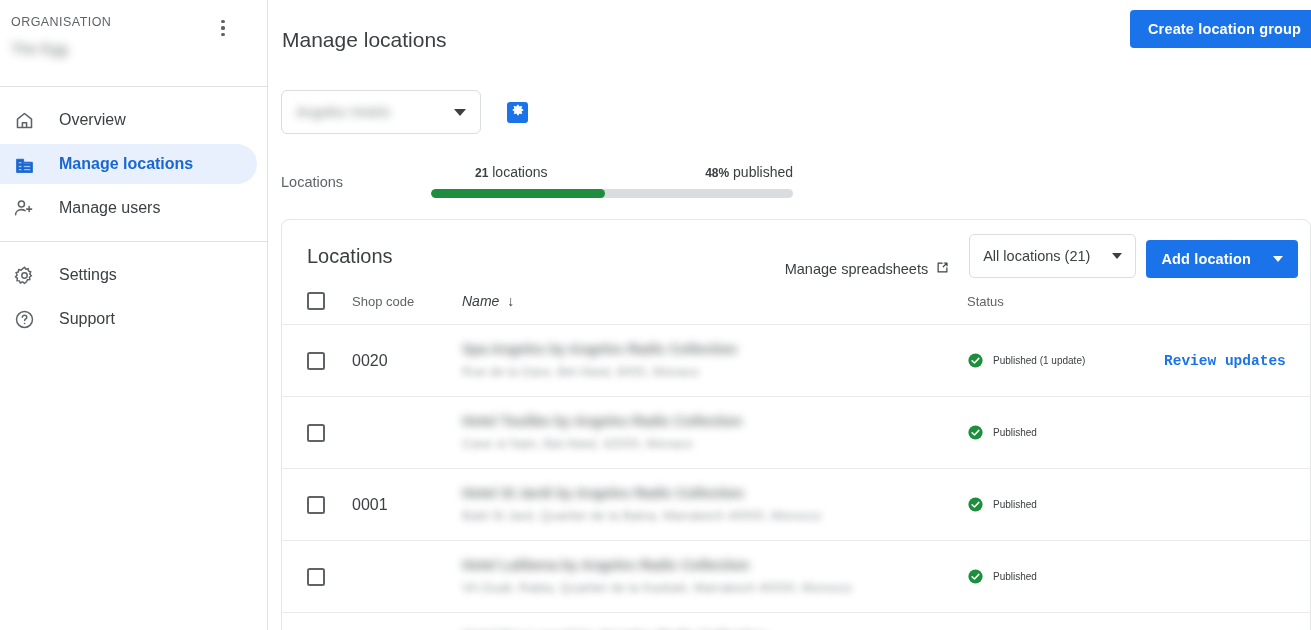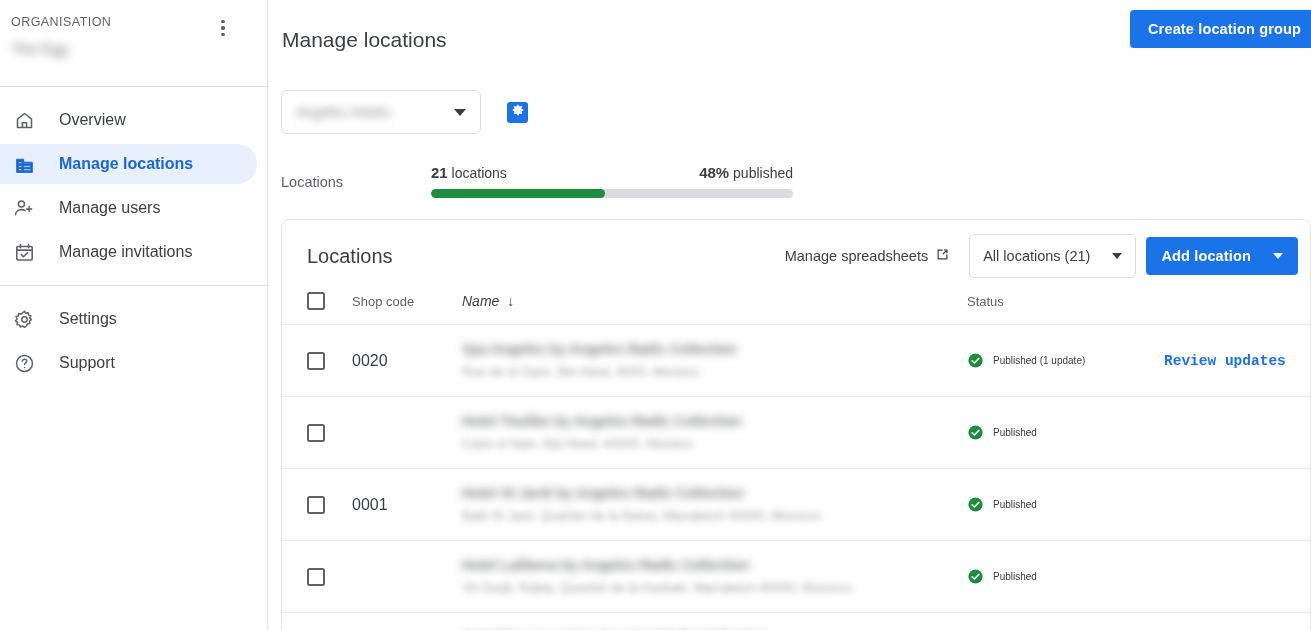--- a/index.html
+++ b/index.html
@@ -185,21 +185,21 @@
   }
   .prog-col { width: 362px; }
   .prog-nums {
     display: flex;
     justify-content: space-between;
     font-size: 14px;
     color: #3c4043;
     margin-bottom: 7px;
     line-height: 18px;
   }
-  .prog-nums b { font-weight: 700; font-size: 15px; }
+  .prog-nums b { font-weight: 700; font-size: 12px; margin-left: 44px; }
   .prog-track {
     height: 9px;
     width: 100%;
     background: #dadce0;
     border-radius: 6px;
     overflow: hidden;
   }
   .prog-fill { height: 100%; background: #1e8e3e; border-radius: 6px; }
 
   
@@ -212,21 +212,21 @@
     overflow: hidden;
   }
   .card-top {
     display: flex;
     align-items: center;
     justify-content: space-between;
     height: 72px;
     padding: 0 12px 0 25px;
   }
   .card-title { font-size: 20px; color: #3c4043; line-height: 26px; }
-  .card-actions { display: flex; align-items: center; gap: 0; }
+  .card-actions { display: flex; align-items: flex-end; gap: 0; }
   .link-plain {
     display: flex; align-items: center; gap: 7px;
     font-size: 14.5px; color: #3c4043;
     cursor: pointer;
     margin-right: 19px;
     white-space: nowrap;
   }
   .select-sm {
     height: 44px;
     border: 1px solid #dadce0;
@@ -365,30 +365,20 @@
         <span class="nv-ico">
           <svg width="22" height="22" viewBox="0 0 24 24" fill="none" stroke="#5f6368" stroke-width="1.7" stroke-linecap="round">
             <circle cx="9.2" cy="7.6" r="3.3"></circle>
             <path d="M2.8 19.4c0-3.6 2.9-5.6 6.4-5.6 1.5 0 2.9.36 4 1"></path>
             <path d="M17.6 10.5v5.4M14.9 13.2h5.4"></path>
           </svg>
         </span>
         <span class="nav-label">Manage users</span>
       </div>
 
-      <div class="nav-item">
-        <span class="nv-ico">
-          <svg width="21" height="21" viewBox="0 0 24 24" fill="none" stroke="#5f6368" stroke-width="1.8" stroke-linecap="round" stroke-linejoin="round">
-            <rect x="3.2" y="5.2" width="17.6" height="15.4" rx="1.4"></rect>
-            <path d="M7.4 3v3.6M16.6 3v3.6M3.2 9.3h17.6"></path>
-            <path d="M8.4 14.4l2.5 2.5 4.6-4.6"></path>
-          </svg>
-        </span>
-        <span class="nav-label">Manage invitations</span>
-      </div>
 
     </nav>
 
     <div class="side-div"></div>
 
     <nav class="nav-group bottom">
 
       <div class="nav-item">
         <span class="nv-ico">
           <svg width="21" height="21" viewBox="0 0 24 24" fill="none" stroke="#5f6368" stroke-width="1.7">

